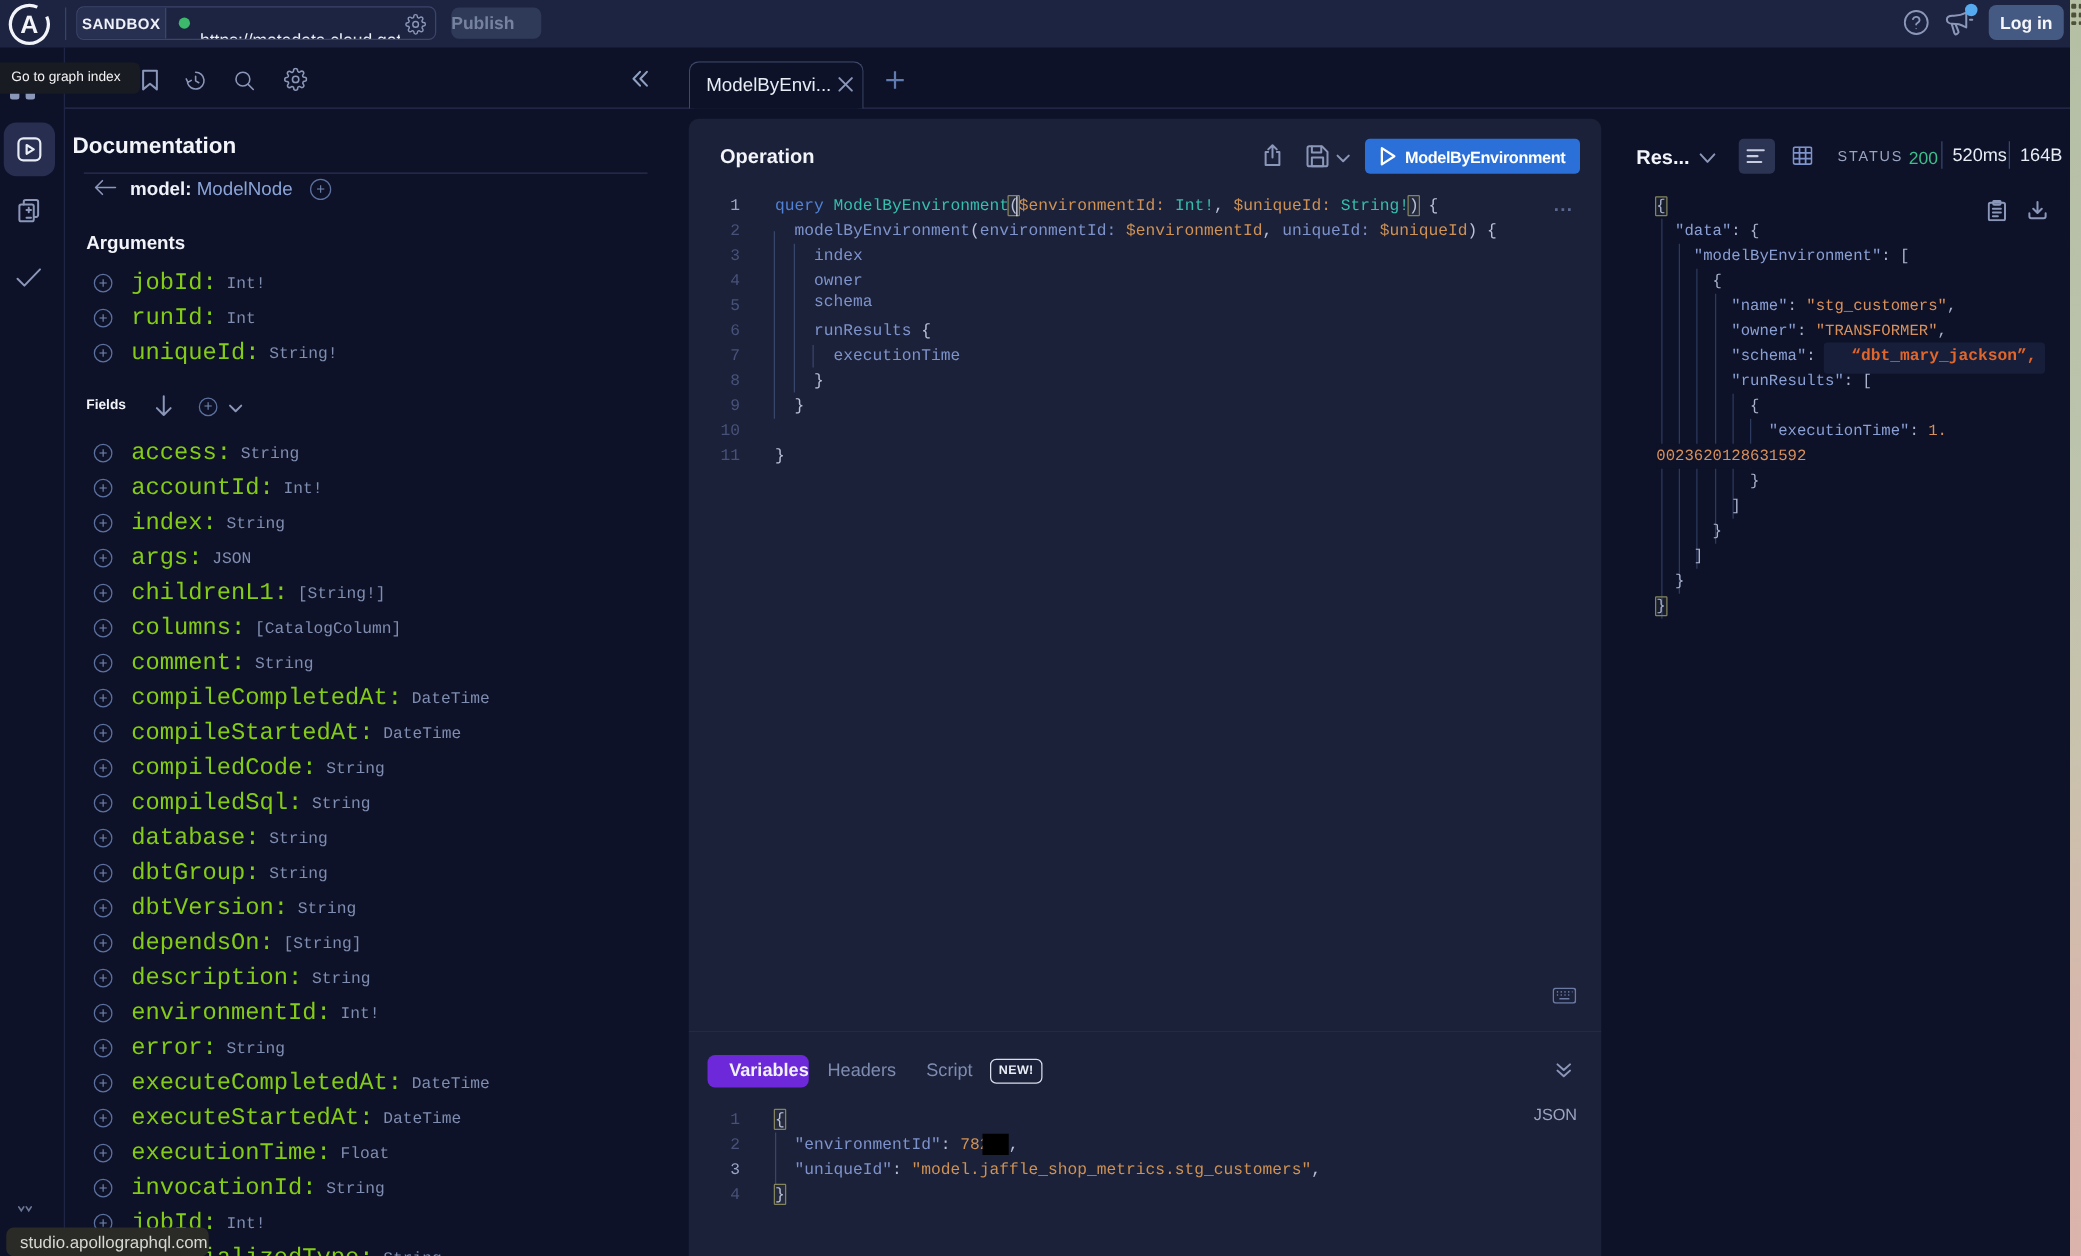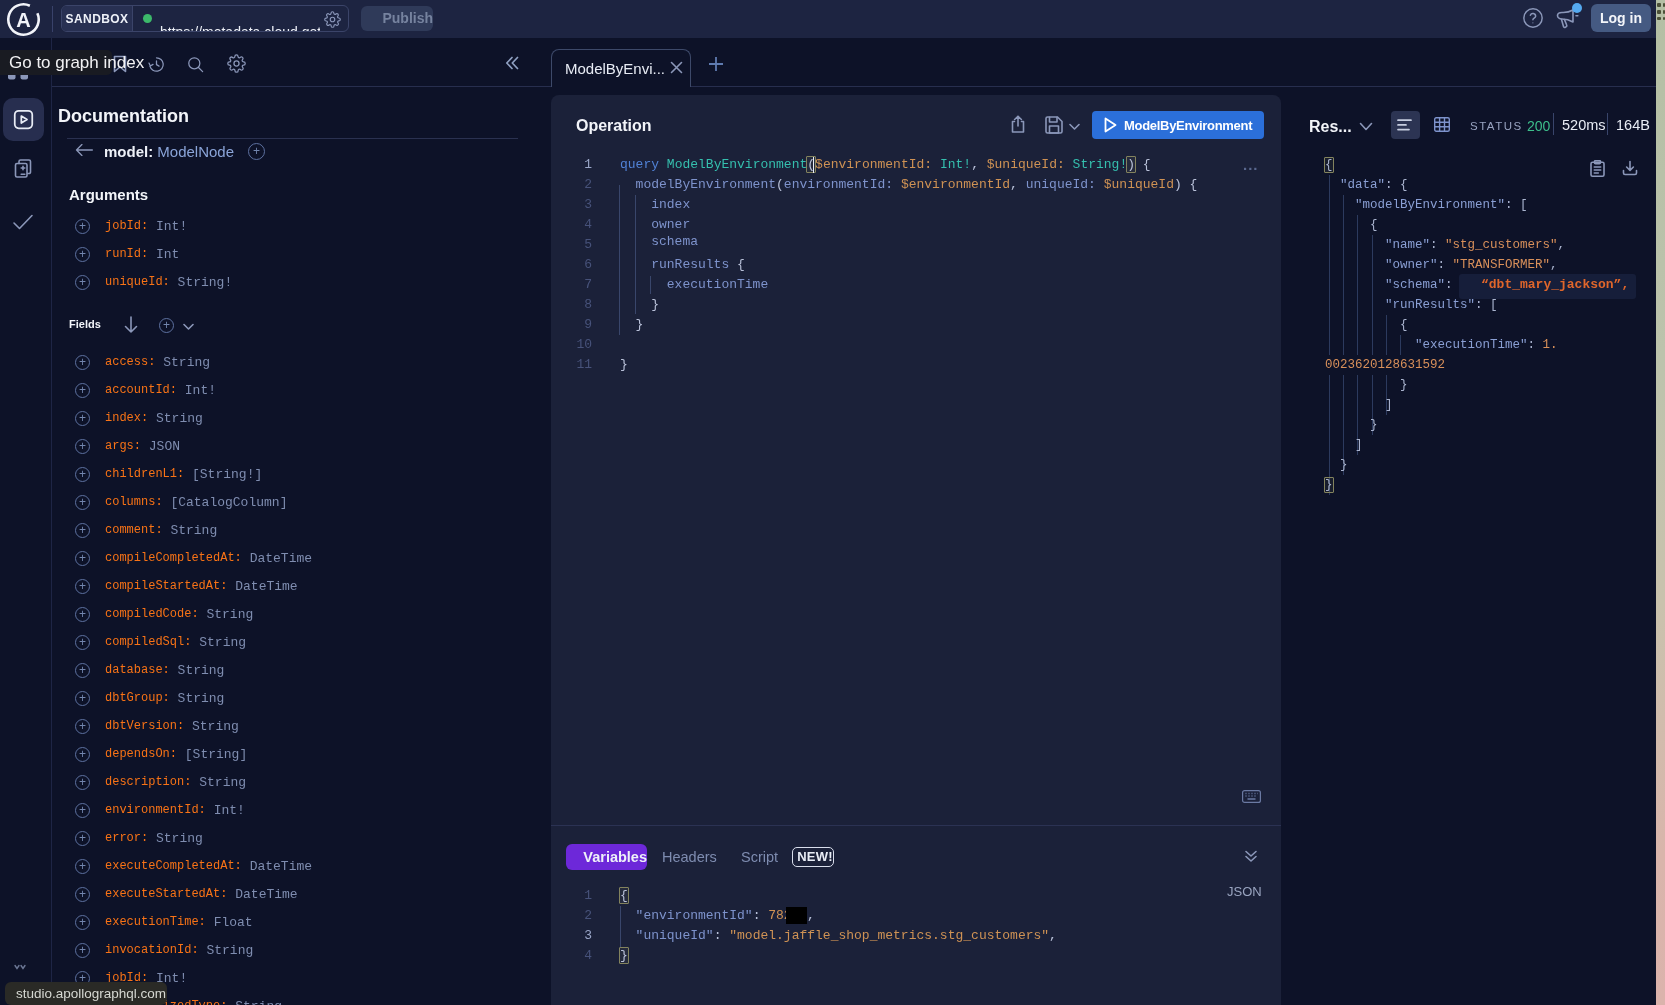--- a/index.html
+++ b/index.html
@@ -8,33 +8,33 @@
   .a { position:absolute; }
   .mono { font-family:"Liberation Mono", monospace; white-space:pre; }
   svg { display:block; }
   .ic { stroke:#8b97b9; fill:none; stroke-width:1.6; stroke-linecap:round; stroke-linejoin:round; }
 
   
   #topbar { left:0; top:0; width:1656px; height:38px; background:#1d2441; }
   #combo { left:61px; top:5px; width:288px; height:27px; border:1px solid #3b4469; border-radius:6px; display:flex; overflow:hidden; }
   #sandboxseg { width:71px; background:#283052; border-right:1px solid #3b4469; color:#eef1f8; font-weight:bold; font-size:12px; letter-spacing:.4px; display:flex; align-items:center; justify-content:center; }
   #urlseg { flex:1; display:flex; align-items:center; position:relative; }
-  #publish { left:361px; top:6px; width:72px; height:25px; background:#2f3a59; border-radius:6px; color:#76839f; font-weight:bold; font-size:14px; text-align:right; line-height:25px; }
+  #publish { left:361px; top:6px; width:72px; height:25px; background:#2f3a59; border-radius:6px; color:#76839f; font-weight:bold; font-size:14px; text-align:left; line-height:25px; }
   #login { left:1591px; top:4px; width:60px; height:28px; background:#455a82; border-radius:6px; color:#f4f6fa; font-weight:bold; font-size:14px; text-align:center; line-height:28px; }
 
   
   #sidebar { left:0; top:38px; width:52px; height:967px; border-right:1px solid #1e2545; }
   #sideSel { left:3px; top:98px; width:41px; height:43px; background:#272e4f; border-radius:10px; }
 
   
   .h1 { font-weight:bold; color:#f2f4f9; }
   .pluscirc { display:inline-block; width:15px; height:15px; border:1.2px solid #5d71a0; border-radius:50%; color:#7386ae; font-size:12px; line-height:12.5px; text-align:center; }
   .frow { height:28px; display:flex; align-items:center; }
   .frow .pluscirc { margin-left:23px; margin-right:15px; flex:none; }
-  .fname { color:#f97316; font-size:12px; font-family:"Liberation Mono",monospace; }
+  .fname { color:#84cc16; font-size:19px; font-family:"Liberation Mono",monospace; }
   .ftype { color:#7f8db0; font-size:13px; font-family:"Liberation Mono",monospace; }
 
   
   #oppanel { left:551px; top:95px; width:730px; height:730px; background:#1b2139; border-radius:8px 8px 0 0; }
   #varpanel { left:551px; top:826px; width:730px; height:179px; background:#1b2139; }
   .gut { position:absolute; left:560px; width:32px; text-align:right; font-family:"Liberation Mono",monospace; font-size:13px; line-height:20px; color:#47527a; }
   .gutb { color:#9aa6c8; }
   .cl { position:absolute; left:620px; height:20px; line-height:20px; font-size:13px; }
   .guide { position:absolute; width:1px; background:#39466b; }
   .bm { border:1px solid #83835e; background:rgba(130,130,90,.10); margin:0 -1px; padding:0 0px; border-radius:1px; }
@@ -360,21 +360,21 @@
 <svg class="a" style="left:1242px;top:790px;" width="19" height="13" viewBox="0 0 19 13" fill="none" stroke="#6b7aa3" stroke-width="1.2">
   <rect x="0.6" y="0.6" width="17.8" height="11.8" rx="2"></rect>
   <path d="M3.5 3.5 h1 M6.5 3.5 h1 M9.5 3.5 h1 M12.5 3.5 h1 M15.5 3.5 h0.5 M3.5 6 h1 M6.5 6 h1 M9.5 6 h1 M12.5 6 h1 M5.5 9 h8" stroke-width="1.3"></path>
 </svg>
 
 <div class="a" style="left:551px;top:825px;width:730px;height:1px;background:#2b3253;"></div>
 <div class="a" id="varpanel"></div>
 <div class="a" style="left:566px;top:844px;width:81px;height:26px;background:#6d28d9;border-radius:6px;color:#eef1f8;font-weight:bold;font-size:14.5px;text-align:right;line-height:26px;">Variables</div>
 <div class="a" style="left:662px;top:849px;font-size:14.5px;color:#7e8cb0;">Headers</div>
 <div class="a" style="left:741px;top:849px;font-size:14.5px;color:#7e8cb0;">Script</div>
-<div class="a" style="left:792px;top:847px;width:42px;height:20px;border:1.5px solid #d9deec;border-radius:5px;color:#e8ecf5;font-weight:bold;font-size:13px;text-align:right;line-height:18px;letter-spacing:.3px;">NEW!</div>
+<div class="a" style="left:792px;top:847px;width:42px;height:20px;border:1.5px solid #d9deec;border-radius:5px;color:#e8ecf5;font-weight:bold;font-size:10px;text-align:center;line-height:18px;letter-spacing:.3px;">NEW!</div>
 <svg class="a ic" style="left:1244px;top:849px;" width="14" height="14" viewBox="0 0 14 14" stroke-width="1.5">
   <path d="M2 2.5 L7 7 L12 2.5 M2 7.5 L7 12 L12 7.5"></path>
 </svg>
 <div class="a" style="left:1227px;top:884px;font-size:13px;color:#9aa5c0;">JSON</div>
 
 <div class="gut" style="top:886px;">1</div>
 <div class="gut" style="top:906px;">2</div>
 <div class="gut gutb" style="top:926px;">3</div>
 <div class="gut" style="top:946px;">4</div>
 <div class="guide" style="left:620px;top:906px;height:42px;"></div>
@@ -434,14 +434,14 @@
 <div class="rl mono" style="top:315px;"><span class="rpun">          {</span></div>
 <div class="rl mono" style="top:335px;"><span class="rkey">            "executionTime"</span><span class="rpun">: </span><span class="rstr">1.</span></div>
 <div class="rl mono" style="top:355px;background:#0d1228;"><span class="rstr">0023620128631592</span></div>
 <div class="rl mono" style="top:375px;"><span class="rpun">          }</span></div>
 <div class="rl mono" style="top:395px;"><span class="rpun">        ]</span></div>
 <div class="rl mono" style="top:415px;"><span class="rpun">      }</span></div>
 <div class="rl mono" style="top:435px;"><span class="rpun">    ]</span></div>
 <div class="rl mono" style="top:455px;"><span class="rpun">  }</span></div>
 <div class="rl mono" style="top:475px;"><span class="rpun bm">}</span></div>
 
-<div class="a" style="left:0;top:50px;width:112px;height:25px;background:#191b22;border-radius:0 5px 5px 0;color:#f2f2f4;font-size:17px;line-height:25px;padding-left:9px;z-index:50;white-space:nowrap;">Go to graph index</div>
+<div class="a" style="left:0;top:50px;width:112px;height:25px;background:#191b22;border-radius:0 5px 5px 0;color:#f2f2f4;font-size:11px;line-height:25px;padding-left:9px;z-index:50;white-space:nowrap;">Go to graph index</div>
 <div class="a" style="left:5px;top:982px;width:162px;height:23px;background:#2a2a26;border-radius:6px;color:#d6d8d2;font-size:13.5px;line-height:23px;padding-left:11px;z-index:50;white-space:nowrap;">studio.apollographql.com</div>
 
 </body></html>

